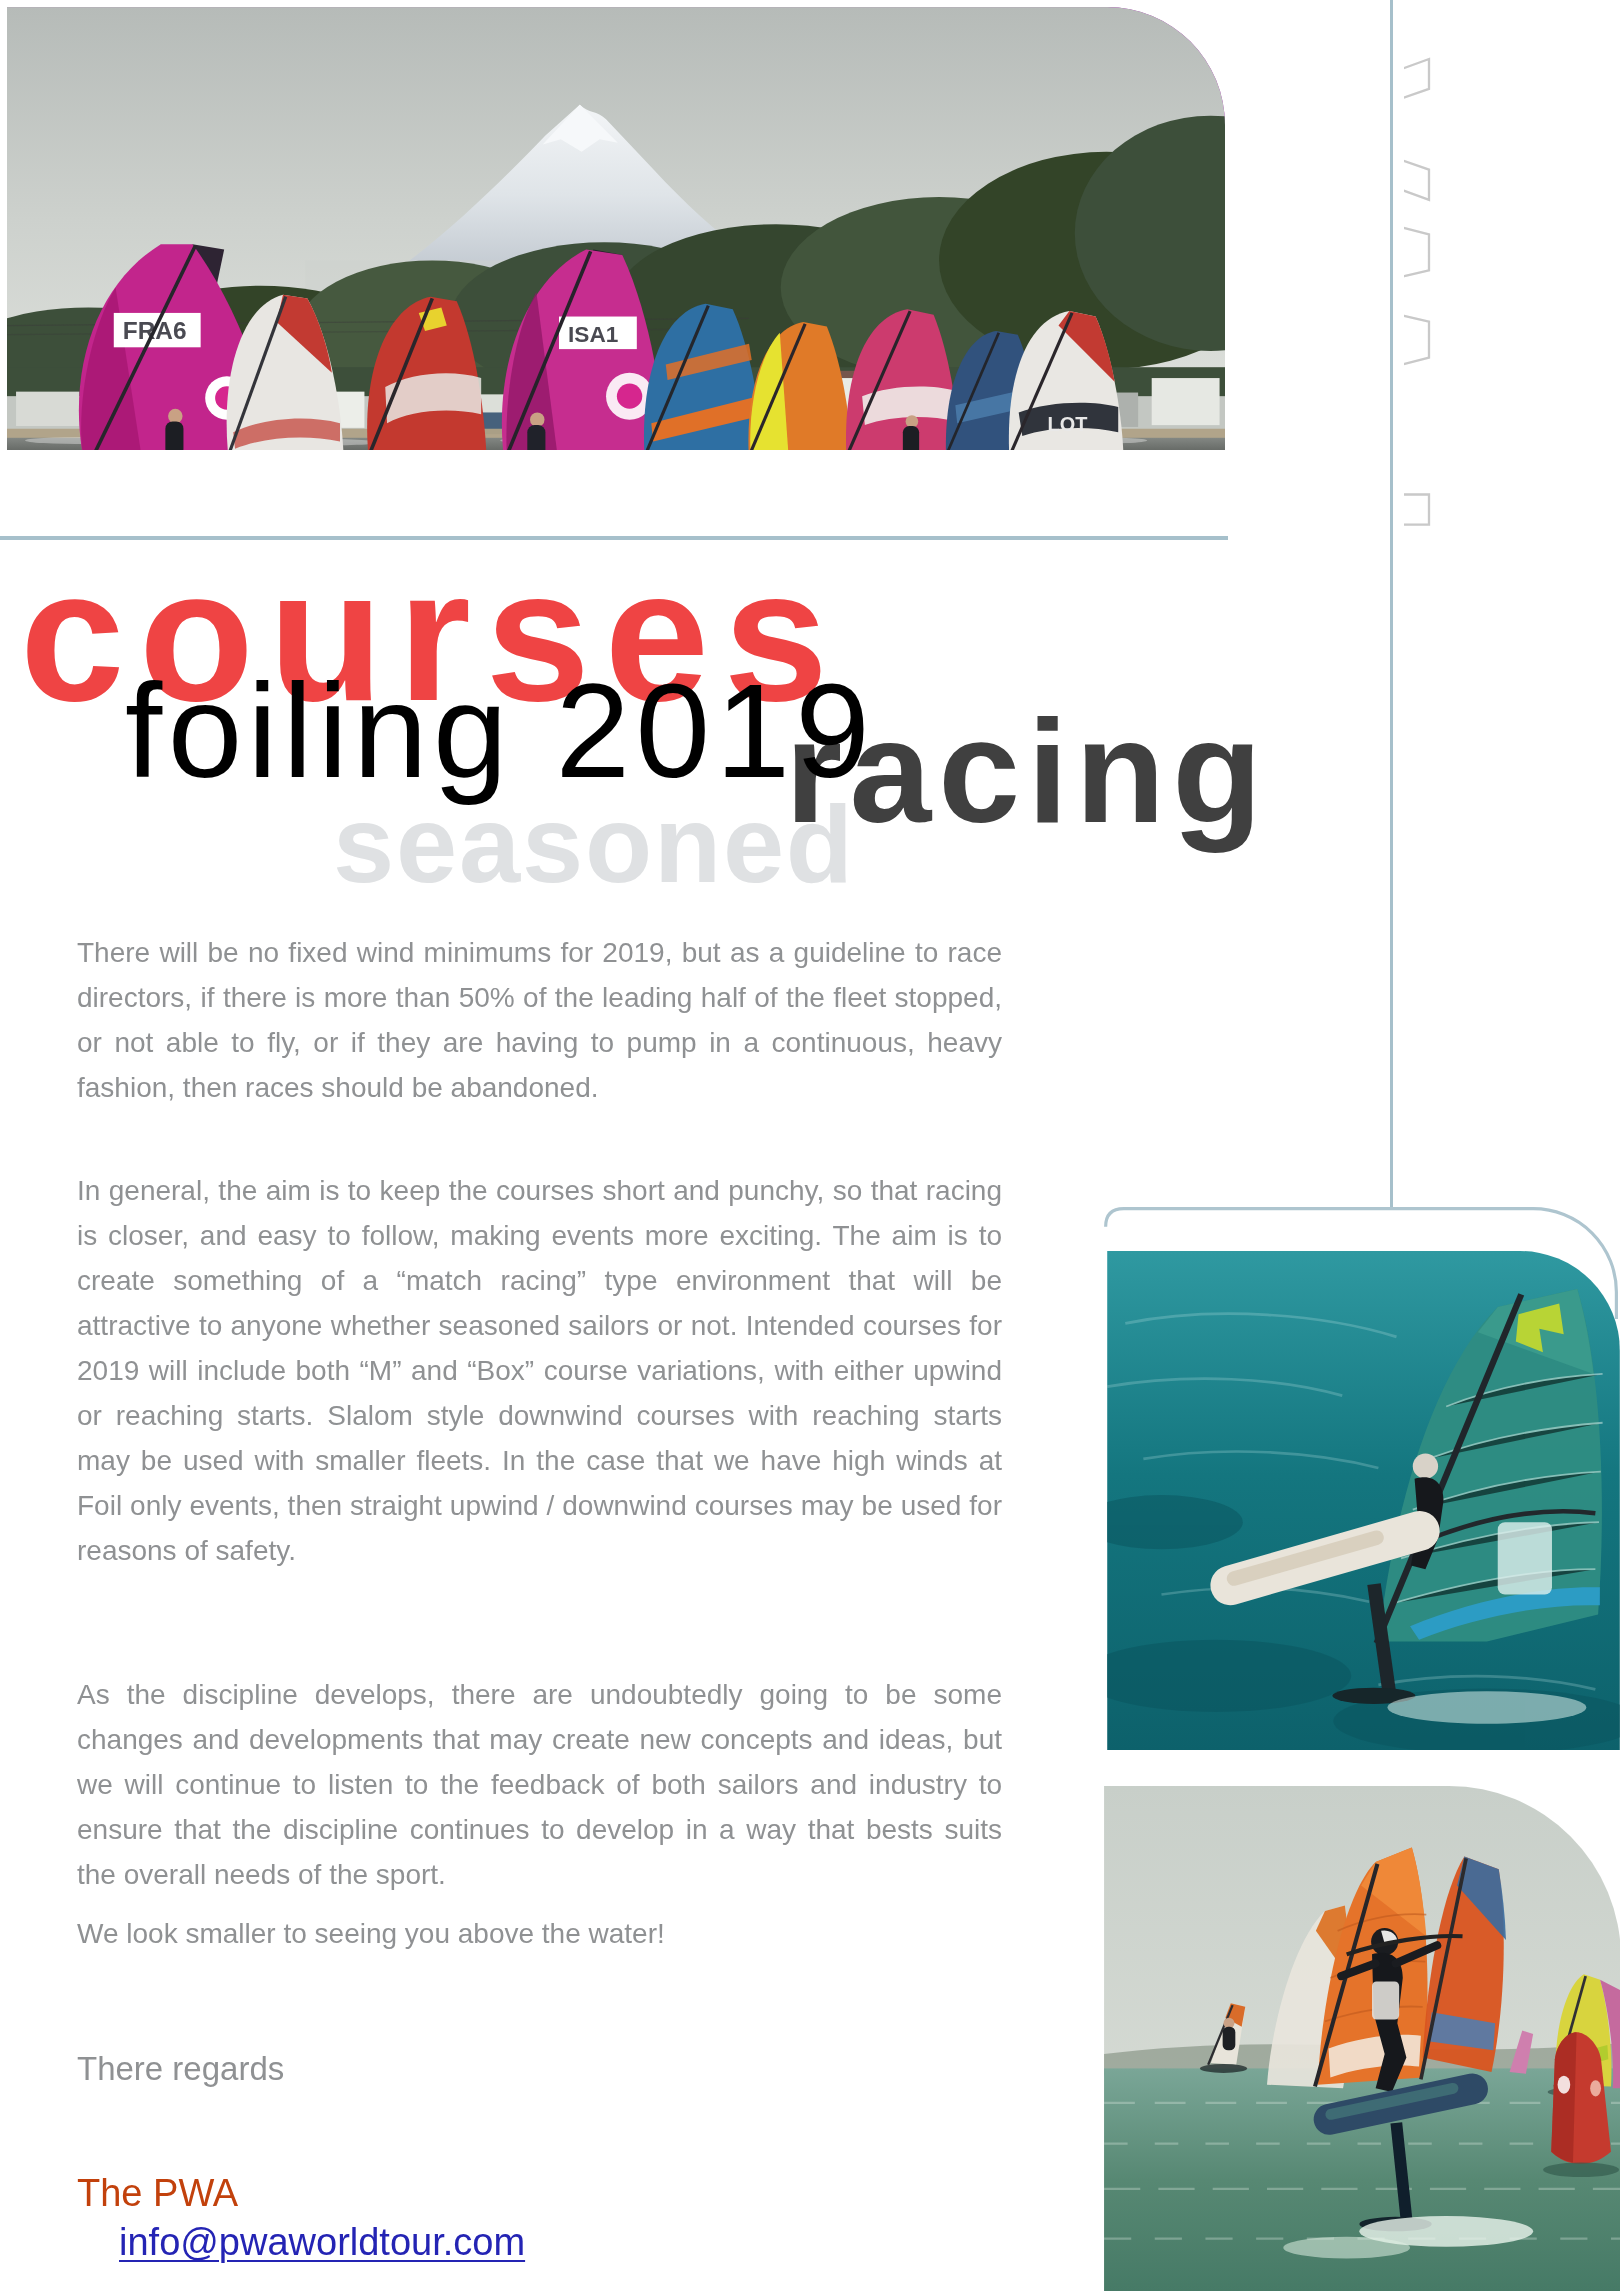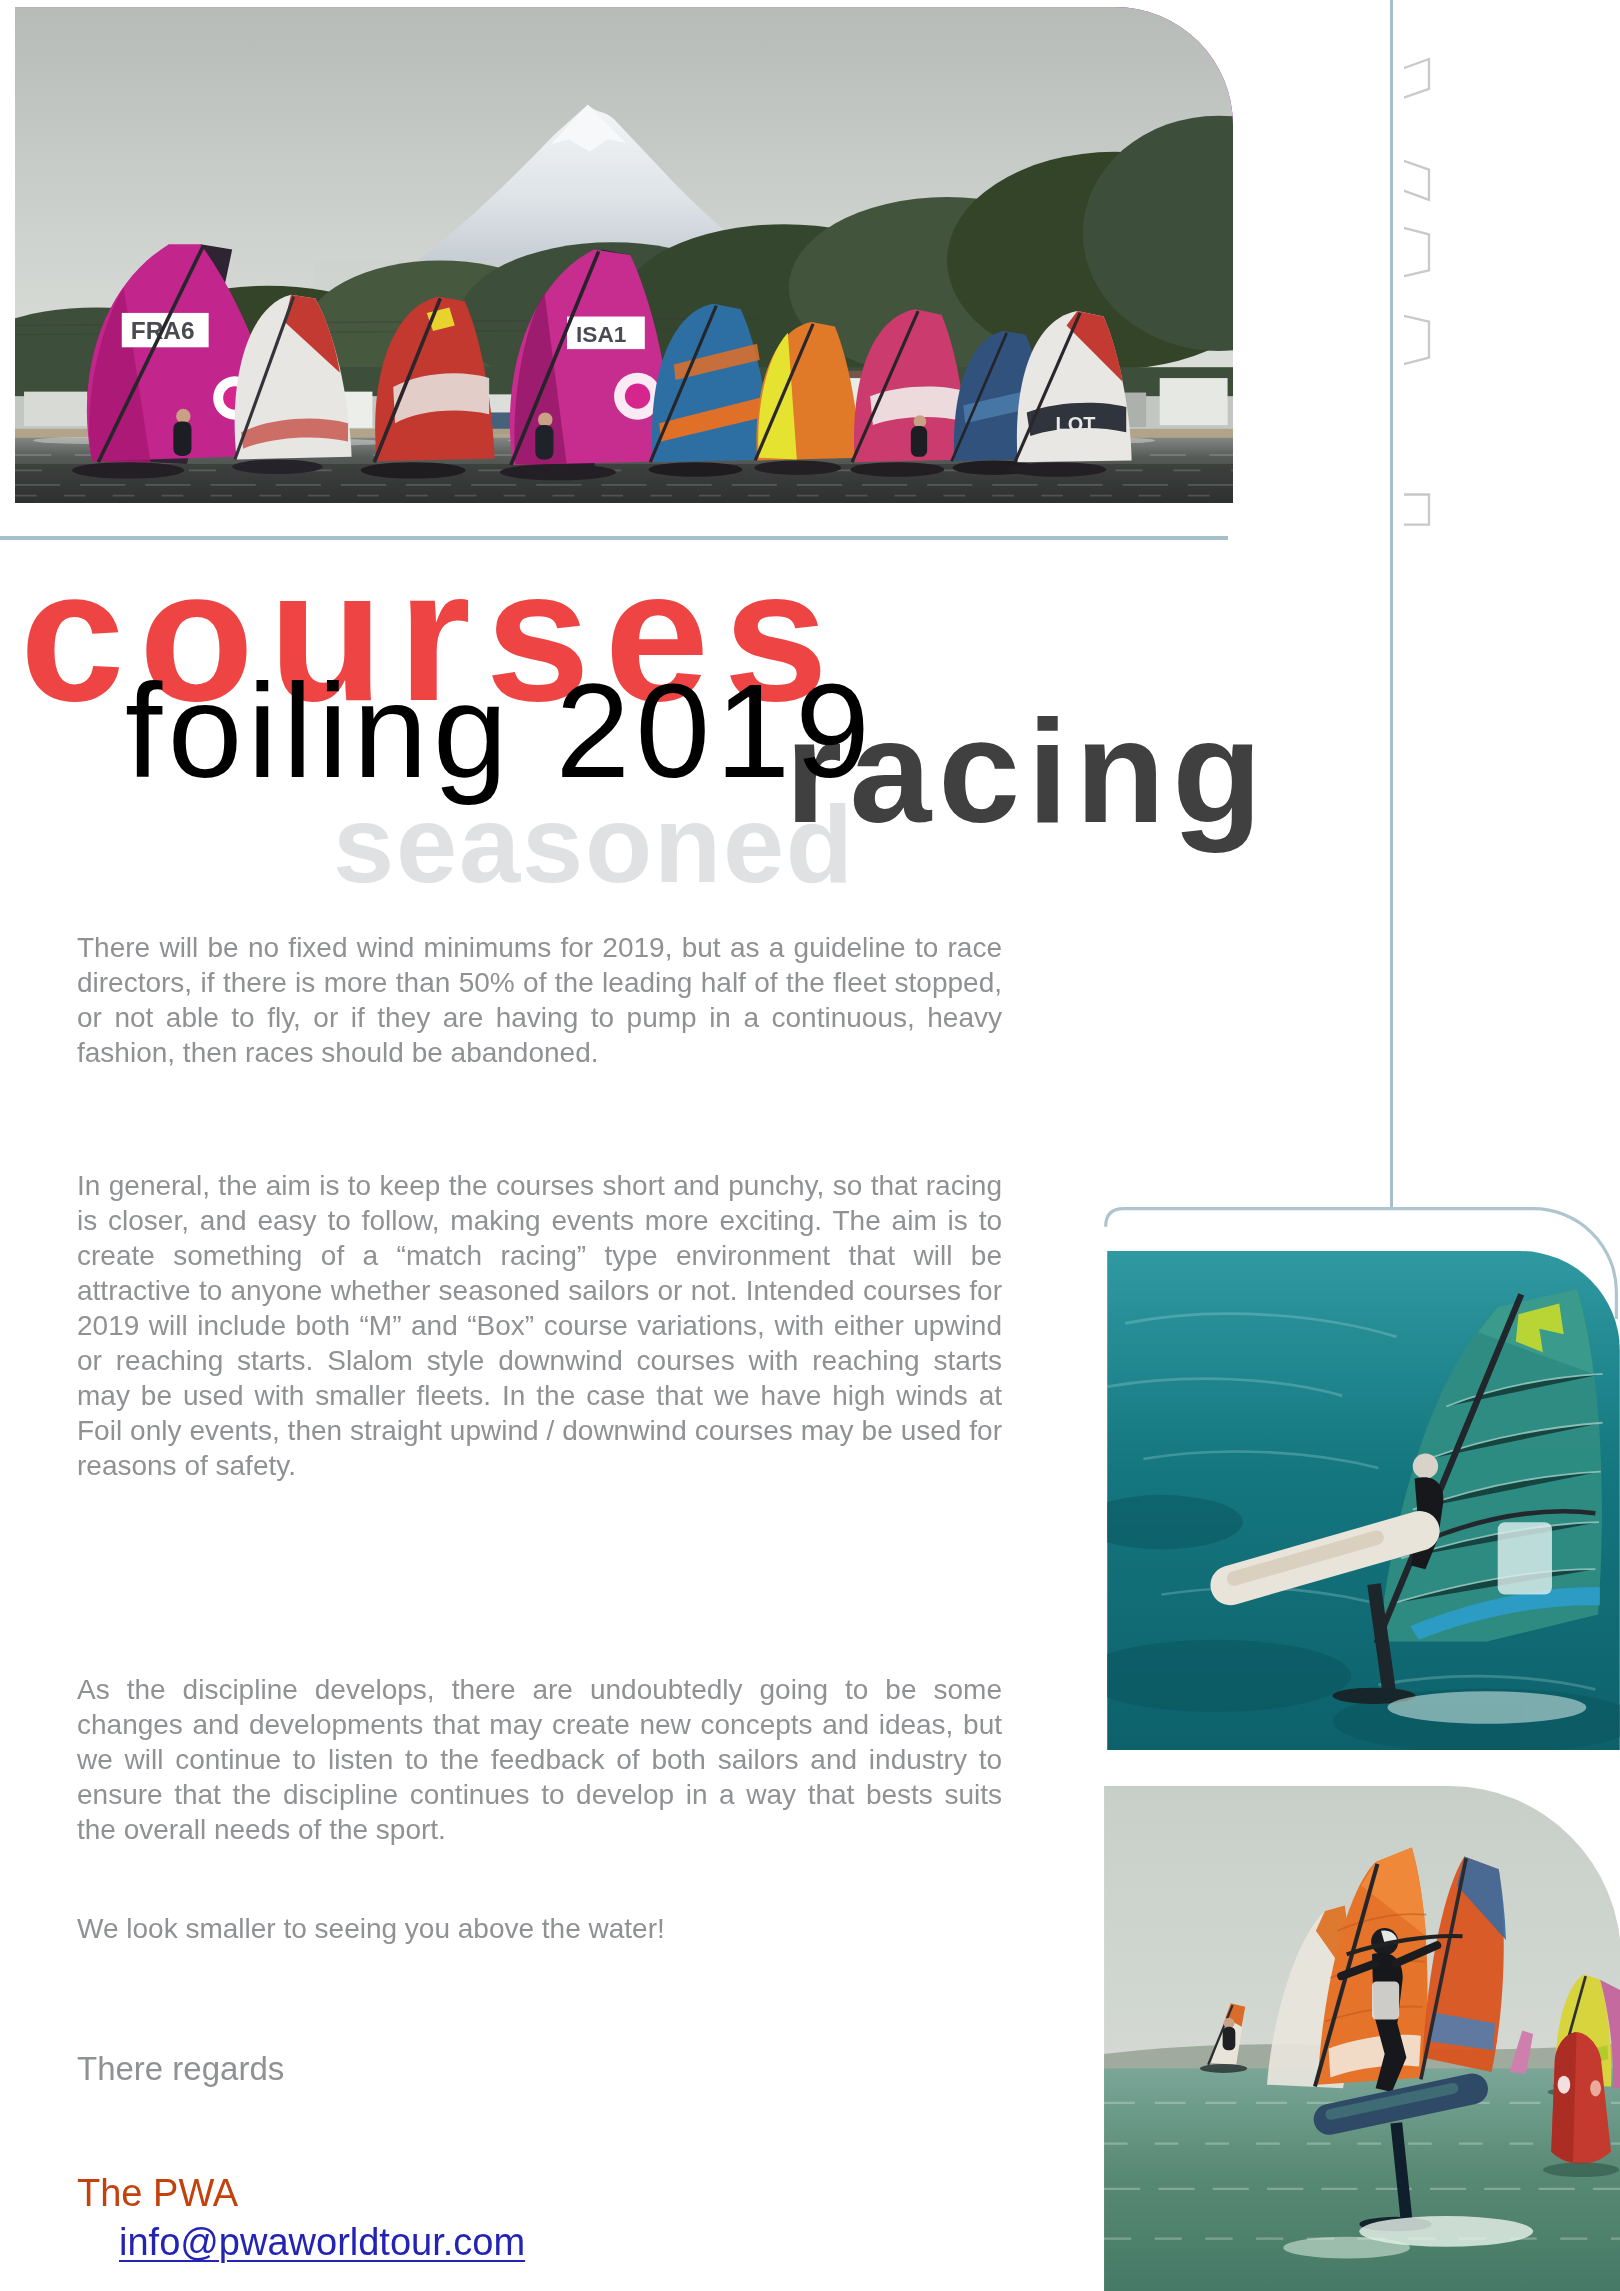--- a/index.html
+++ b/index.html
@@ -1,42 +1,42 @@
 <!DOCTYPE html>
 <html style="font-size:14.5px"><head>
 <meta charset="utf-8">
 <style>
   html,body{margin:0;padding:0;background:#ffffff;}
   body{width:1620px;height:2291px;position:relative;overflow:hidden;
        font-family:"Liberation Sans",sans-serif;}
   .abs{position:absolute;}
 
   
-  #hero{left:15px;top:7.2px;width:1218px;height:496px;border-radius:0 118px 0 0;
+  #hero{left:7px;top:7.2px;width:1218px;height:443px;border-radius:0 118px 0 0;
         overflow:hidden;background:#a21caf;}
   #hero svg{display:block;}
 
   
   #hero-rule{left:0;top:536px;width:1228px;height:3.6px;background:#a6c0cb;}
   #vert-rule{left:1390px;top:0;width:2.7px;height:1209px;background:#a6c0cb;}
   #frame-arc{left:1093px;top:1176px;}
 
   
   #pwa-logo{left:1404px;top:34px;width:208px;height:511px;}
 
   
   .hw{position:absolute;line-height:1;white-space:nowrap;font-weight:bold;}
   #hw-courses{left:20px;top:541px;font-size:188px;letter-spacing:14.5px;color:#ef4444;z-index:1;}
   #hw-racing{left:785px;top:698px;font-size:147px;letter-spacing:7.2px;color:#404040;z-index:2;}
   #hw-formats{left:333px;top:789px;font-size:110px;letter-spacing:1.8px;color:#dfe1e3;z-index:1;}
   #hw-foiling{left:125px;top:664px;font-size:134px;font-weight:normal;letter-spacing:5.4px;
               color:#000000;z-index:3;}
 
   
-  .para{position:absolute;left:77px;width:925px;font-size:28px;line-height:35px;
+  .para{position:absolute;left:77px;width:925px;font-size:28px;line-height:45px;
         color:#8f9193;text-align:justify;margin:0;}
   #p4{text-align:left;}
   #sig-regards{left:77px;top:2050px;font-size:33px;color:#8f9193;}
   #sig-name{left:77px;top:2172px;font-size:38px;color:#c2410c;}
   #sig-email{left:77px;top:2221px;font-size:38px;}
   #sig-email a{color:#2424b4;text-decoration:underline;text-decoration-thickness:1.8px;
                text-underline-offset:5.4px;margin-left:42px;}
 
   
   .rphoto{position:absolute;overflow:hidden;}

